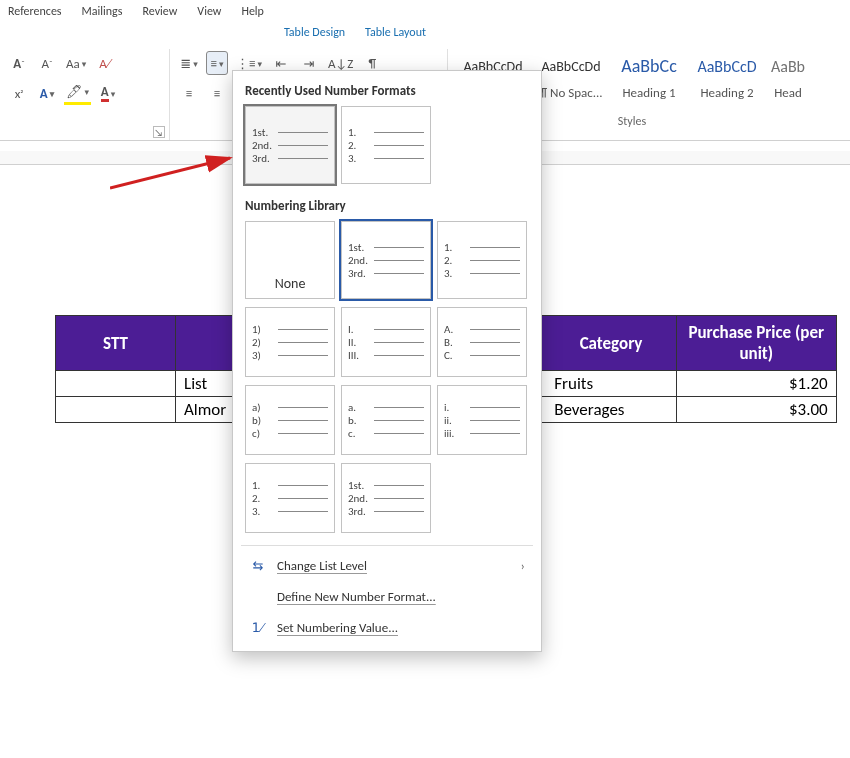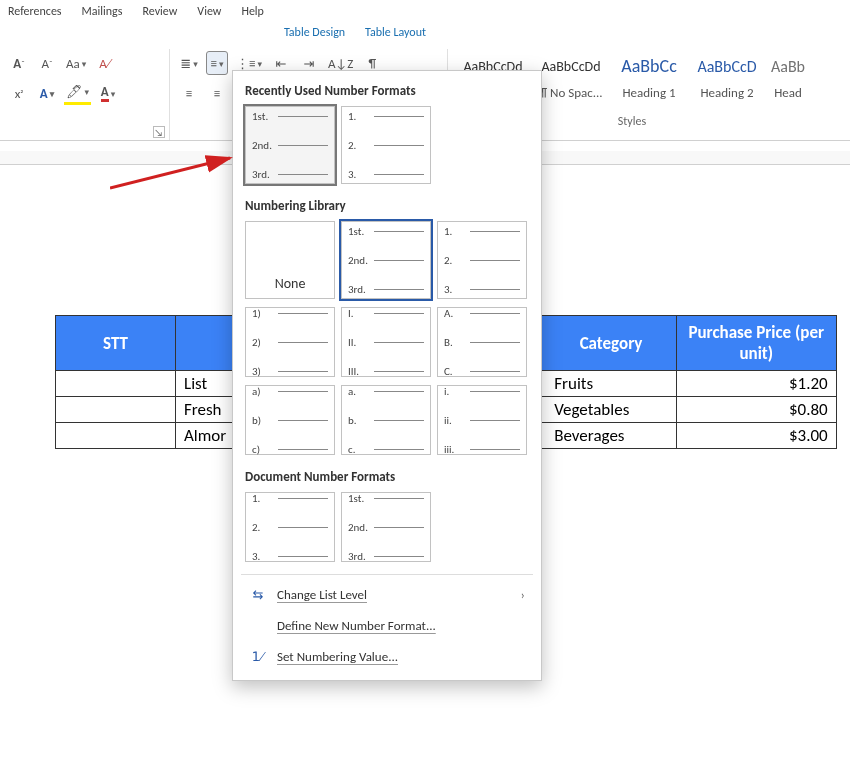--- a/index.html
+++ b/index.html
@@ -100,21 +100,21 @@
     padding-top: 150px;
     padding-left: 55px;
   }
 
   table.data {
     border-collapse: collapse;
     font-family: Calibri, sans-serif;
     font-size: 17px;
   }
   table.data th {
-    background:#3b82f6;
+    background:#4c1d95;
     color:#fff;
     font-weight:bold;
     border:1px solid #333;
     padding:6px 8px;
     text-align:center;
   }
   table.data td {
     border:1px solid #333;
     padding:2px 8px;
     background:#fff;
@@ -141,21 +141,21 @@
     padding:6px 4px 8px 4px;
   }
   .tile-row { display:flex; gap:6px; padding:0 4px 8px 4px;}
   .tile {
     width: 90px;
     height: 78px;
     border:1px solid #c2c2c2;
     display:flex;
     flex-direction:column;
     justify-content:center;
-    gap:16px;
+    gap:0;
     padding:6px 6px;
     cursor:pointer;
     background:#fff;
   }
   .tile.small { height:70px; }
   .tile.selected { outline:2px solid #2a5aa8; }
   .tile.highlight { outline:2px solid #777; background:#f4f4f4;}
   .tile .line {
     display:flex;
     align-items:center;
@@ -284,27 +284,20 @@
     </tr>
     <tr>
           <td></td>
           <td>List</td>
           <td style="border-left:hidden;border-right:hidden;"></td>
           <td>Fruits</td>
           <td class="price">$1.20</td>
         </tr>
     <tr>
           <td></td>
-          <td>Fresh</td>
-          <td style="border-left:hidden;border-right:hidden;"></td>
-          <td>Vegetables</td>
-          <td class="price">$0.80</td>
-        </tr>
-    <tr>
-          <td></td>
           <td>Almor</td>
           <td style="border-left:hidden;border-right:hidden;"></td>
           <td>Beverages</td>
           <td class="price">$3.00</td>
         </tr>
   </tbody>
     </table>
 </div>
 
 <div class="dropdown">
@@ -456,21 +449,20 @@
           <span class="num">ii.</span>
           <span class="rule"></span>
         </div>
       <div class="line">
           <span class="num">iii.</span>
           <span class="rule"></span>
         </div>
     </div>
   </div>
 
-  <div class="dd-heading">Document Number Formats</div>
   <div class="tile-row">
     <div class="tile small">
       <div class="line">
           <span class="num">1.</span>
           <span class="rule"></span>
         </div>
       <div class="line">
           <span class="num">2.</span>
           <span class="rule"></span>
         </div>

